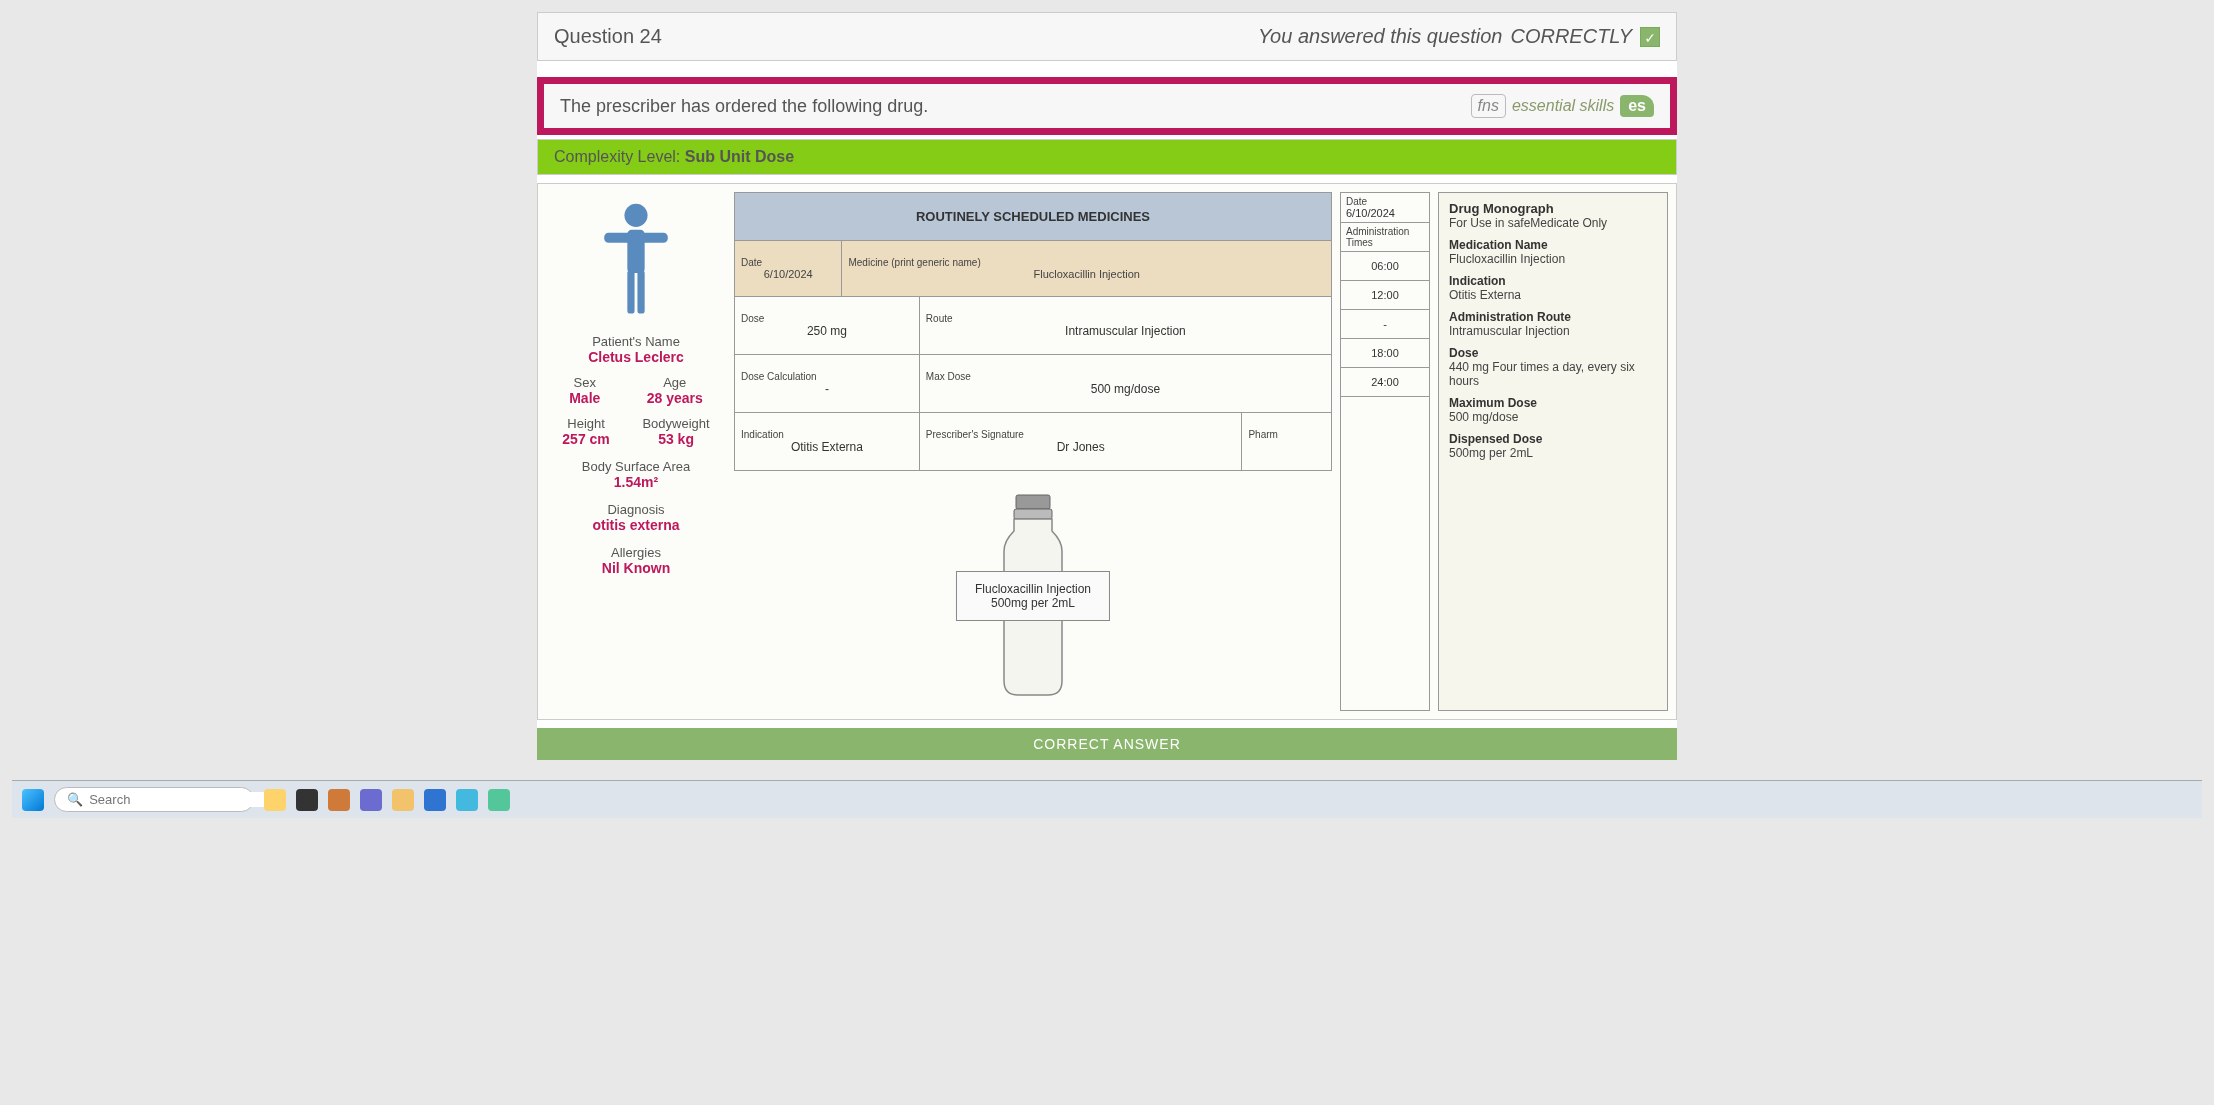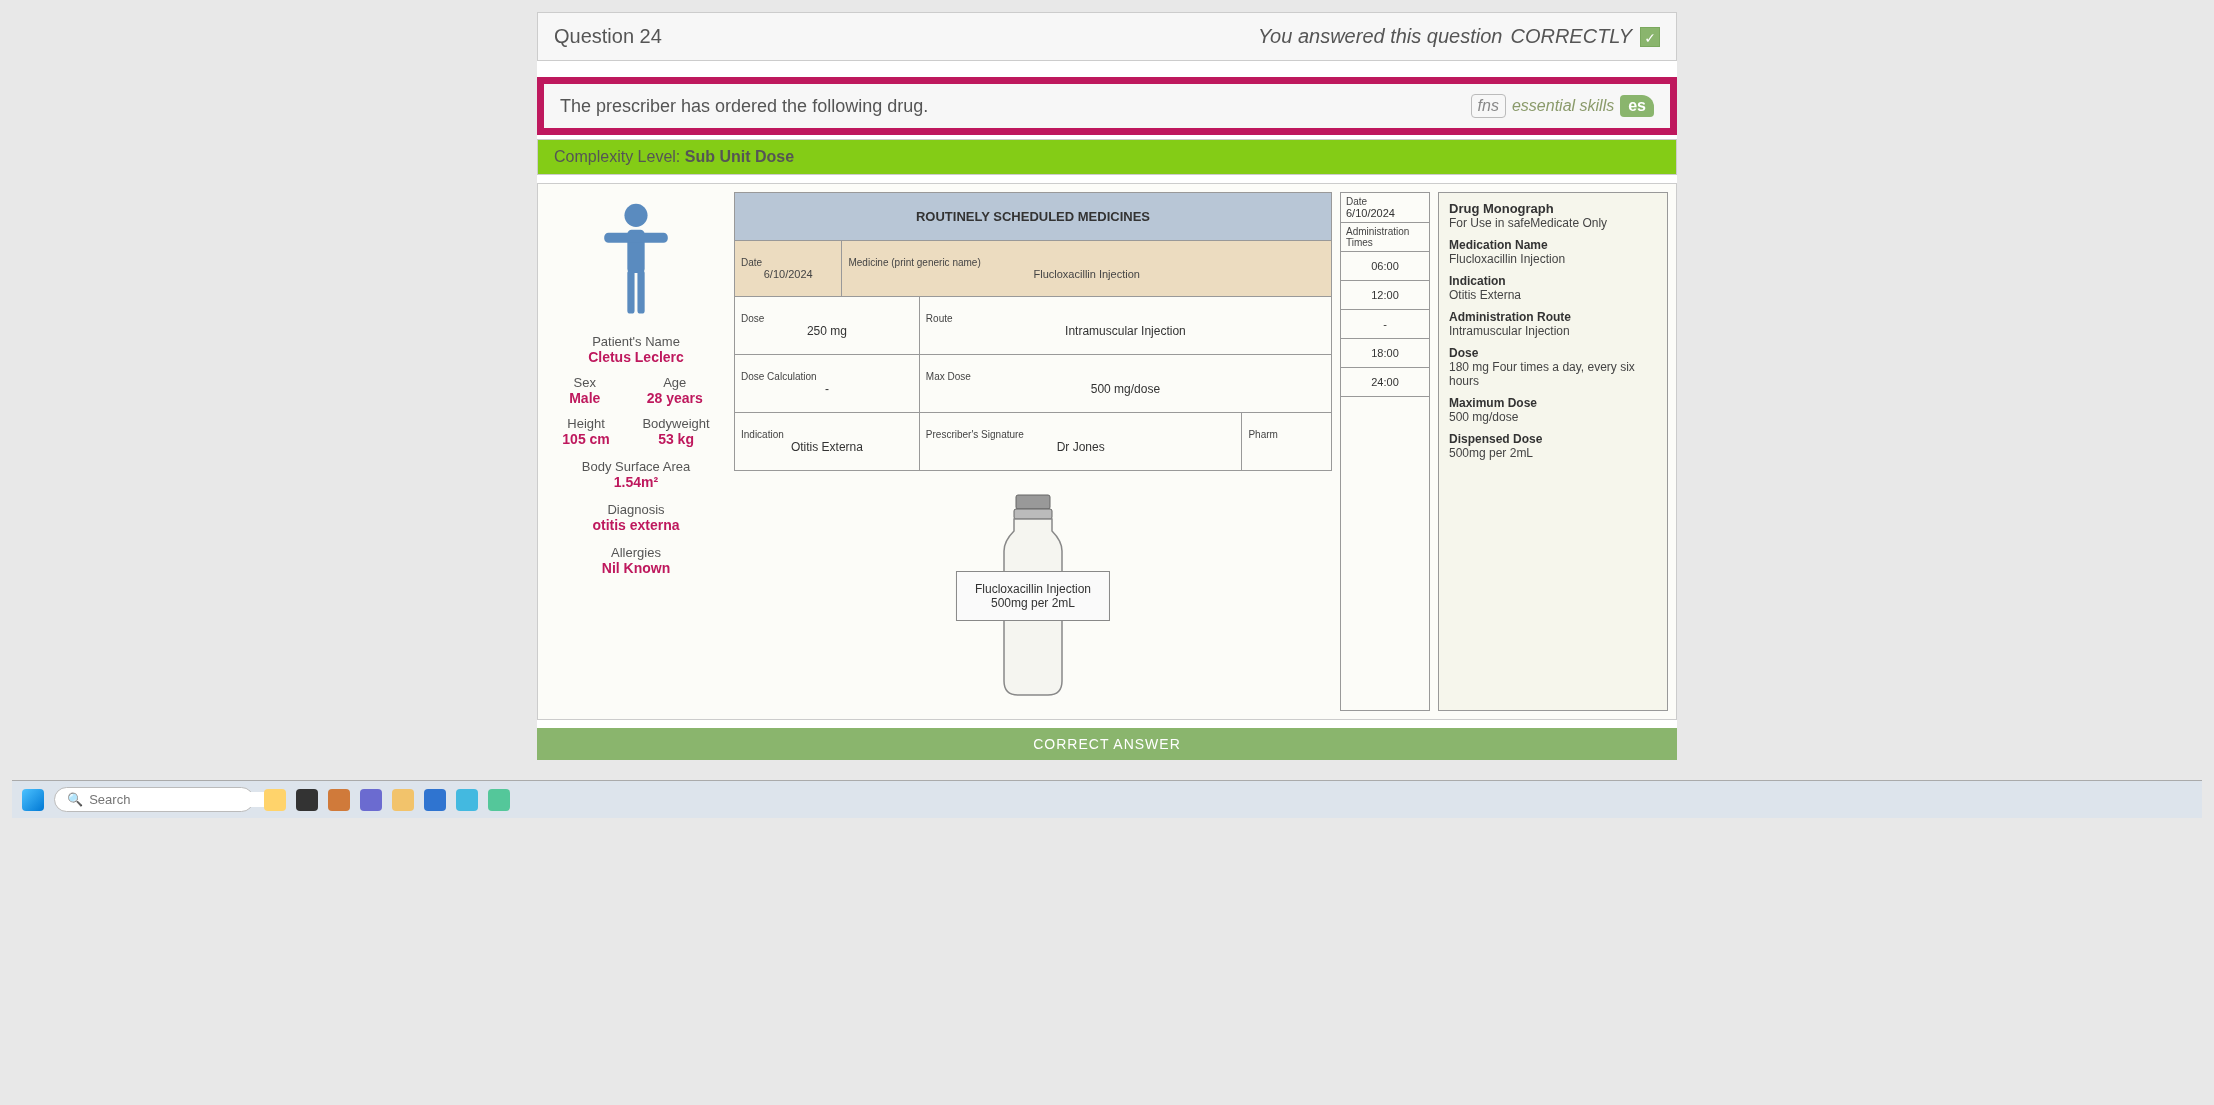--- a/index.html
+++ b/index.html
@@ -147,21 +147,21 @@
         </div>
         <div>
           <div class="lbl">Age</div>
           <div class="val">28 years</div>
         </div>
       </div>
 
       <div class="patient-row2">
         <div>
           <div class="lbl">Height</div>
-          <div class="val">105 cm</div>
+          <div class="val">257 cm</div>
         </div>
         <div>
           <div class="lbl">Bodyweight</div>
           <div class="val">53 kg</div>
         </div>
       </div>
 
       <div class="patient-block">
         <div class="lbl">Body Surface Area</div>
         <div class="val">1.54m²</div>
@@ -259,21 +259,21 @@
     <div class="mono-col">
       <div class="t">Drug Monograph</div>
       <div class="txt">For Use in safeMedicate Only</div>
       <div class="sec">Medication Name</div>
       <div class="txt">Flucloxacillin Injection</div>
       <div class="sec">Indication</div>
       <div class="txt">Otitis Externa</div>
       <div class="sec">Administration Route</div>
       <div class="txt">Intramuscular Injection</div>
       <div class="sec">Dose</div>
-      <div class="txt">180 mg Four times a day, every six hours</div>
+      <div class="txt">440 mg Four times a day, every six hours</div>
       <div class="sec">Maximum Dose</div>
       <div class="txt">500 mg/dose</div>
       <div class="sec">Dispensed Dose</div>
       <div class="txt">500mg per 2mL</div>
     </div>
 
   </div>
 
   <div class="correct-bar">CORRECT ANSWER</div>
 

